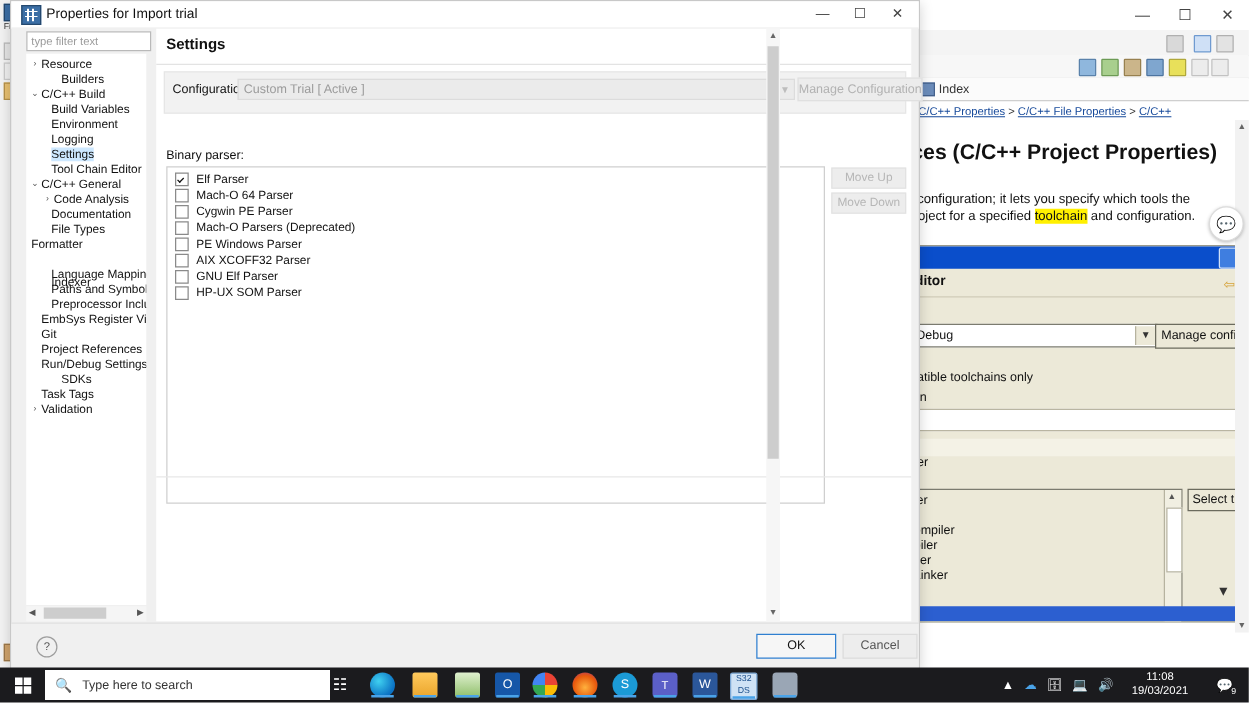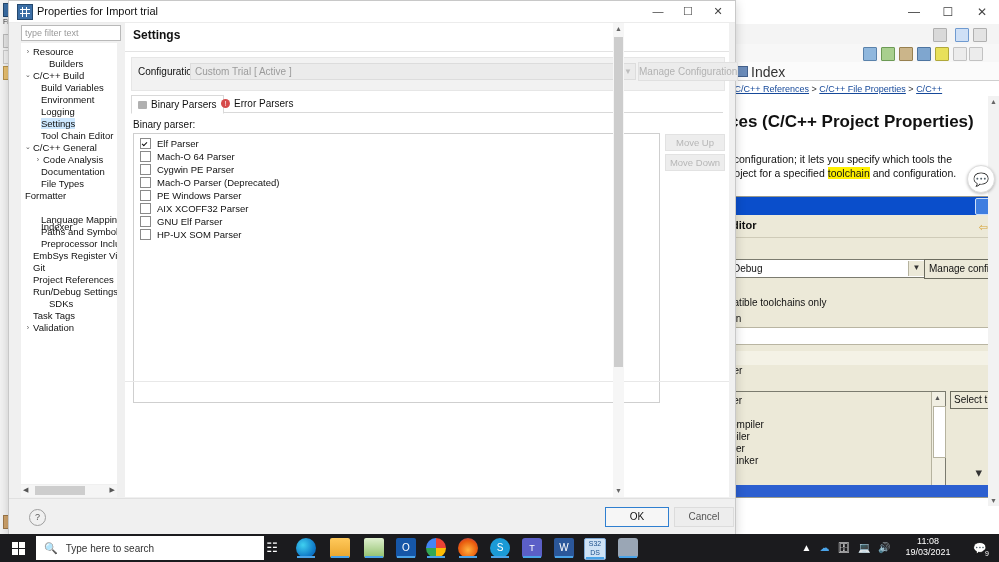--- a/index.html
+++ b/index.html
@@ -36,21 +36,21 @@
   }
   #bg-toolbar2{
     position:absolute;right:0;top:44px;width:270px;height:18px;background:#f7f7f7;
     border-bottom:1px solid #dcdcdc;
   }
   #bg-tabrow{
     position:absolute;right:0;top:62px;width:270px;height:18px;background:#fbfbfb;
     border-bottom:1px solid #cfcfcf;
   }
   #tab-index{
-    position:absolute;left:8px;top:2px;height:15px;font-size:14px;color:#333;
+    position:absolute;left:8px;top:2px;height:15px;font-size:10px;color:#333;
     display:flex;align-items:center;gap:3px;
   }
   .sheet-ico{width:9px;height:9px;background:#6b8cba;border:1px solid #44618c;display:inline-block;}
   #breadcrumbs{
     position:absolute;right:6px;top:84px;width:264px;font-size:9px;color:#0b3d91;
     white-space:nowrap;overflow:hidden;
   }
   #breadcrumbs a{color:#16499a;text-decoration:underline;}
   #breadcrumbs .sep{color:#333;text-decoration:none;}
   #help-h1{
@@ -314,21 +314,21 @@
   </div>
 
   <div id="bg-tabrow">
     <div id="tab-index">
       <span class="sheet-ico"></span>
       <span>Index</span>
     </div>
   </div>
 
   <div id="breadcrumbs">
-    <span class="sep">› </span><a href="#">C/C++ References</a><span class="sep"> &gt; </span><a href="#">C/C++ File Properties</a><span class="sep"> &gt; </span><a href="#">C/C++</a>
+    <span class="sep">› </span><a href="#">C/C++ Properties</a><span class="sep"> &gt; </span><a href="#">C/C++ File Properties</a><span class="sep"> &gt; </span><a href="#">C/C++</a>
   </div>
 
   <div id="help-h1">ces (C/C++ Project Properties)</div>
 
   <div id="help-para">
     <div>d configuration; it lets you specify which tools the</div>
     <div><span>project for a specified </span><span class="hl">toolchain</span><span> and configuration.</span></div>
   </div>
 
   <div id="embed">
@@ -496,49 +496,39 @@
 
     <div id="cfg-box">
       <div id="cfg-label">Configuration:</div>
       <div id="cfg-combo">
         <span>Custom Trial  [ Active ]</span>
         <span class="arr">▼</span>
       </div>
       <div id="mgr-btn">Manage Configurations...</div>
     </div>
 
-    <div id="tabs">
-      <div class="tabitem active" style="left:0px;">
-        <span class="bp-ico"></span>
-        <span>Binary Parsers</span>
-      </div>
-      <div class="tabitem" style="left:84px;">
-        <span class="err-ico">!</span>
-        <span>Error Parsers</span>
-      </div>
-    </div>
 
     <div id="bp-label">Binary parser:</div>
 
     <div id="bp-list">
       <div class="bp-row" style="top:4px;">
           <span class="cbx on"></span>
           <span class="txt">Elf Parser</span>
         </div>
       <div class="bp-row" style="top:17px;">
           <span class="cbx"></span>
           <span class="txt">Mach-O 64 Parser</span>
         </div>
       <div class="bp-row" style="top:30px;">
           <span class="cbx"></span>
           <span class="txt">Cygwin PE Parser</span>
         </div>
       <div class="bp-row" style="top:43px;">
           <span class="cbx"></span>
-          <span class="txt">Mach-O Parser (Deprecated)</span>
+          <span class="txt">Mach-O Parsers (Deprecated)</span>
         </div>
       <div class="bp-row" style="top:56px;">
           <span class="cbx"></span>
           <span class="txt">PE Windows Parser</span>
         </div>
       <div class="bp-row" style="top:69px;">
           <span class="cbx"></span>
           <span class="txt">AIX XCOFF32 Parser</span>
         </div>
       <div class="bp-row" style="top:82px;">

